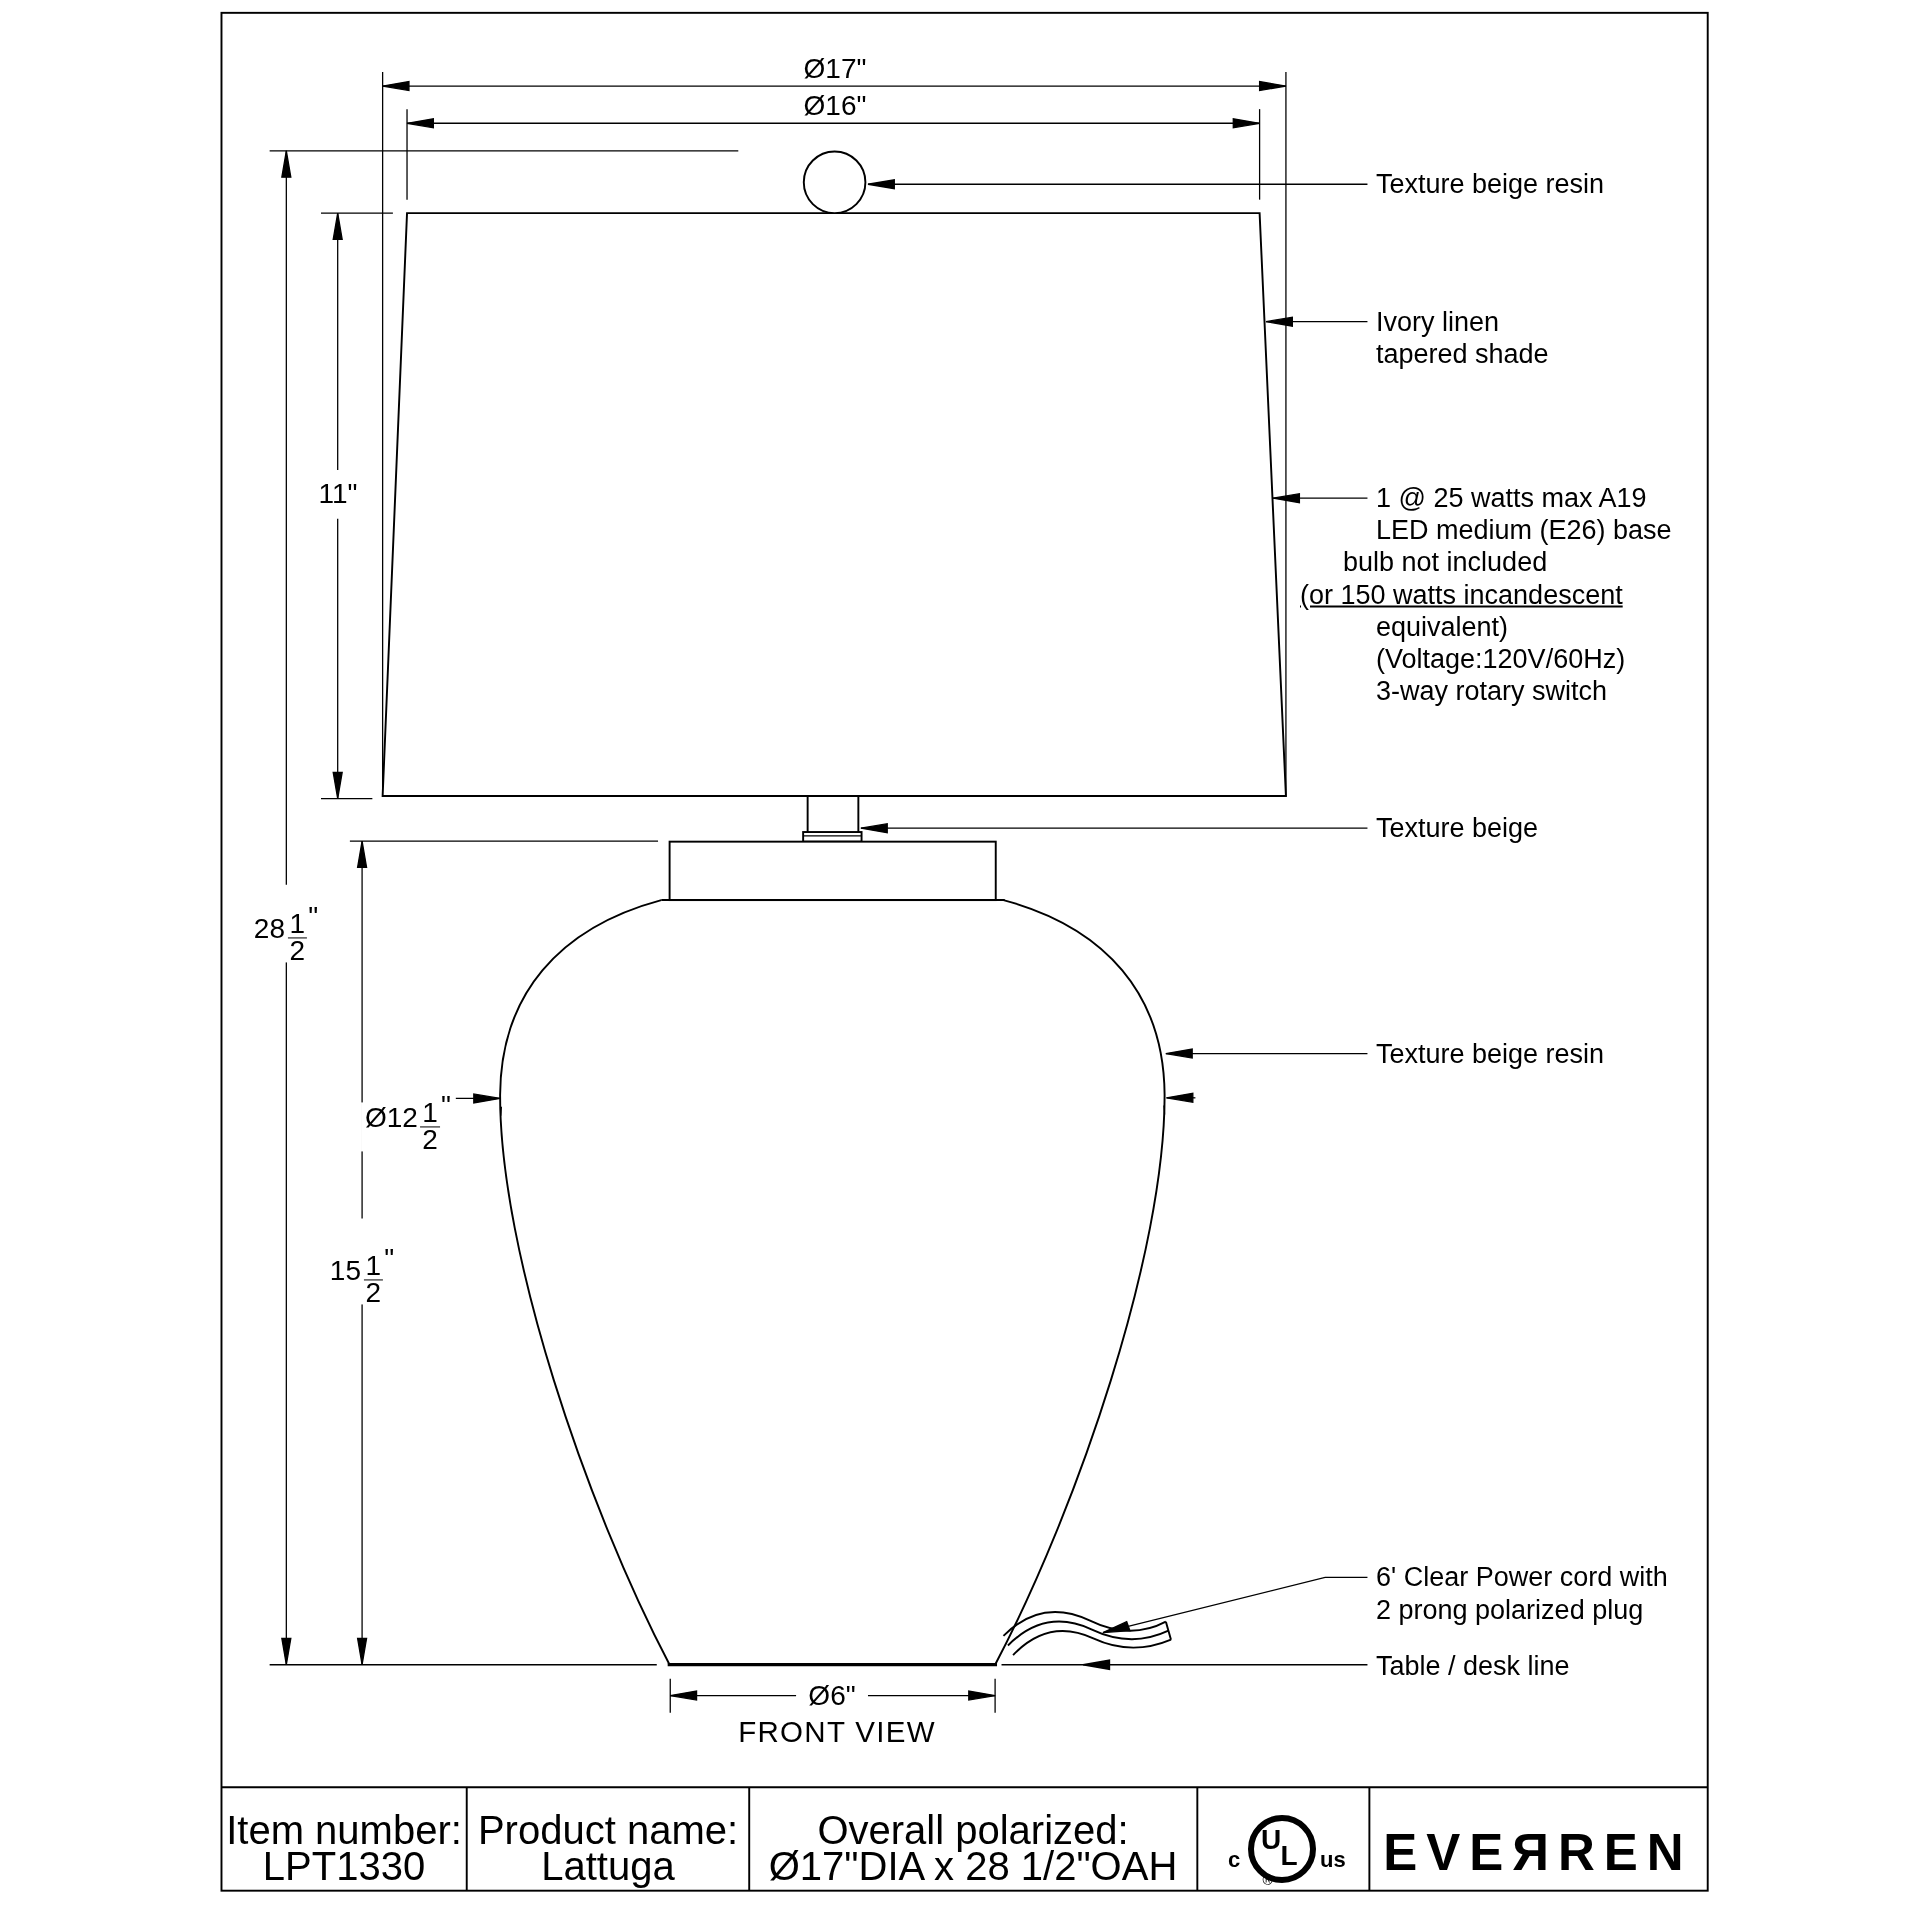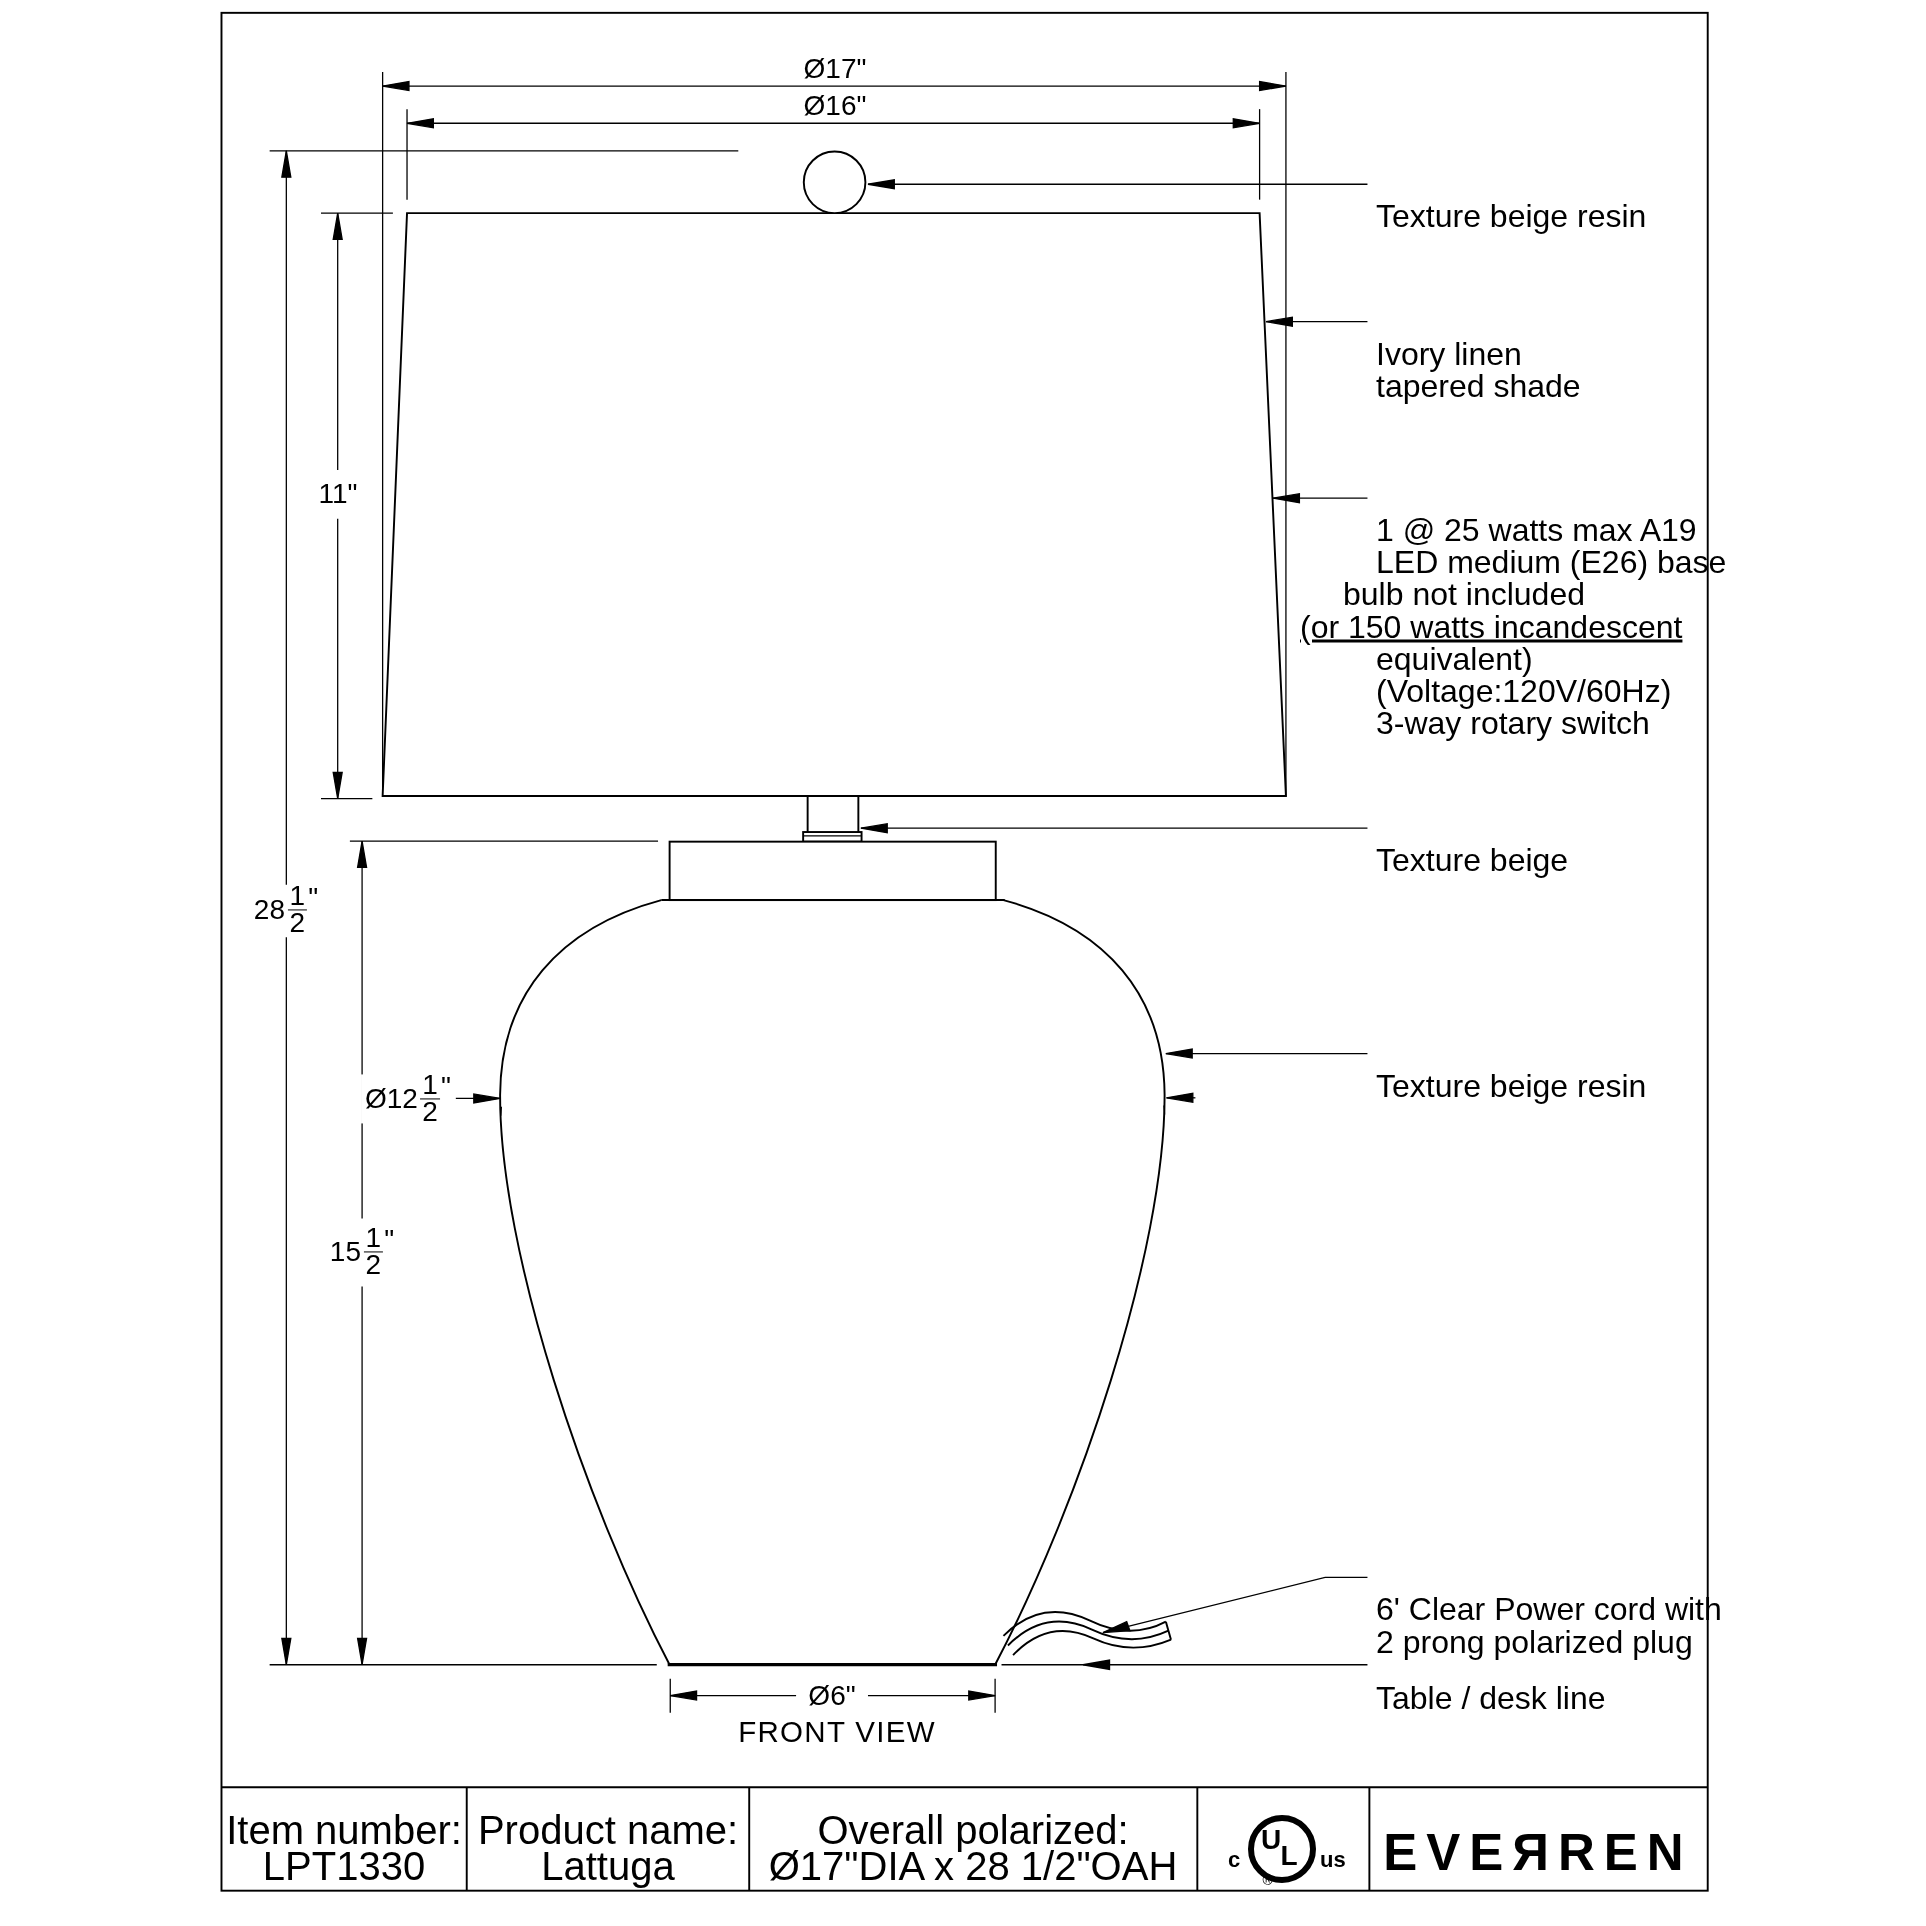--- a/index.html
+++ b/index.html
@@ -3,26 +3,26 @@
 <meta charset="utf-8">
 <style>
   html,body{margin:0;padding:0;background:#ffffff;width:1926px;height:1926px;
     font-family:"Liberation Sans", sans-serif;color:#000;}
   .sheet{position:relative;width:1926px;height:1926px;background:#fff;overflow:hidden;}
   svg.linework{position:absolute;left:0;top:0;}
 
   
   .txt{position:absolute;white-space:nowrap;color:#000;}
   .dim{font-size:28px;transform:translate(-50%,-50%);background:#fff;padding:0 3.9px;}
-  .dim-flex{display:inline-flex;align-items:center;}
+  .dim-flex{display:inline-flex;align-items:flex-start;margin-top:28px;}
   .frac{display:inline-flex;flex-direction:column;align-items:center;line-height:0.78;margin-left:2.6px;}
   .frac .num{border-bottom:1.9px solid #000;padding:0 1.9px 2.6px;}
   .frac .den{padding-top:1.9px;}
   .unit{transform:translateY(-0.45em);display:inline-block;margin-left:1.3px;}
-  .anno{font-size:32px;transform:translateY(-50%);margin-top:32px;}
+  .anno{font-size:27px;transform:translateY(-50%);}
   .view-label{font-size:29.5px;letter-spacing:1.3px;transform:translate(-50%,-50%);}
   .tb-text{font-size:40px;transform:translate(-50%,-50%);}
   .brand{font-size:51px;font-weight:700;letter-spacing:9px;transform:translate(-50%,-50%);}
 
   
   .ul-badge{position:absolute;left:1283px;top:1850px;width:0;height:0;}
   .ul-circle{position:absolute;left:-35px;top:-35px;width:56px;height:56px;
     border:6.4px solid #000;border-radius:50%;background:#fff;}
   .ul-u{position:absolute;left:-22px;top:-26px;font-size:28px;font-weight:bold;}
   .ul-l{position:absolute;left:-2.6px;top:-10.3px;font-size:28px;font-weight:bold;}

